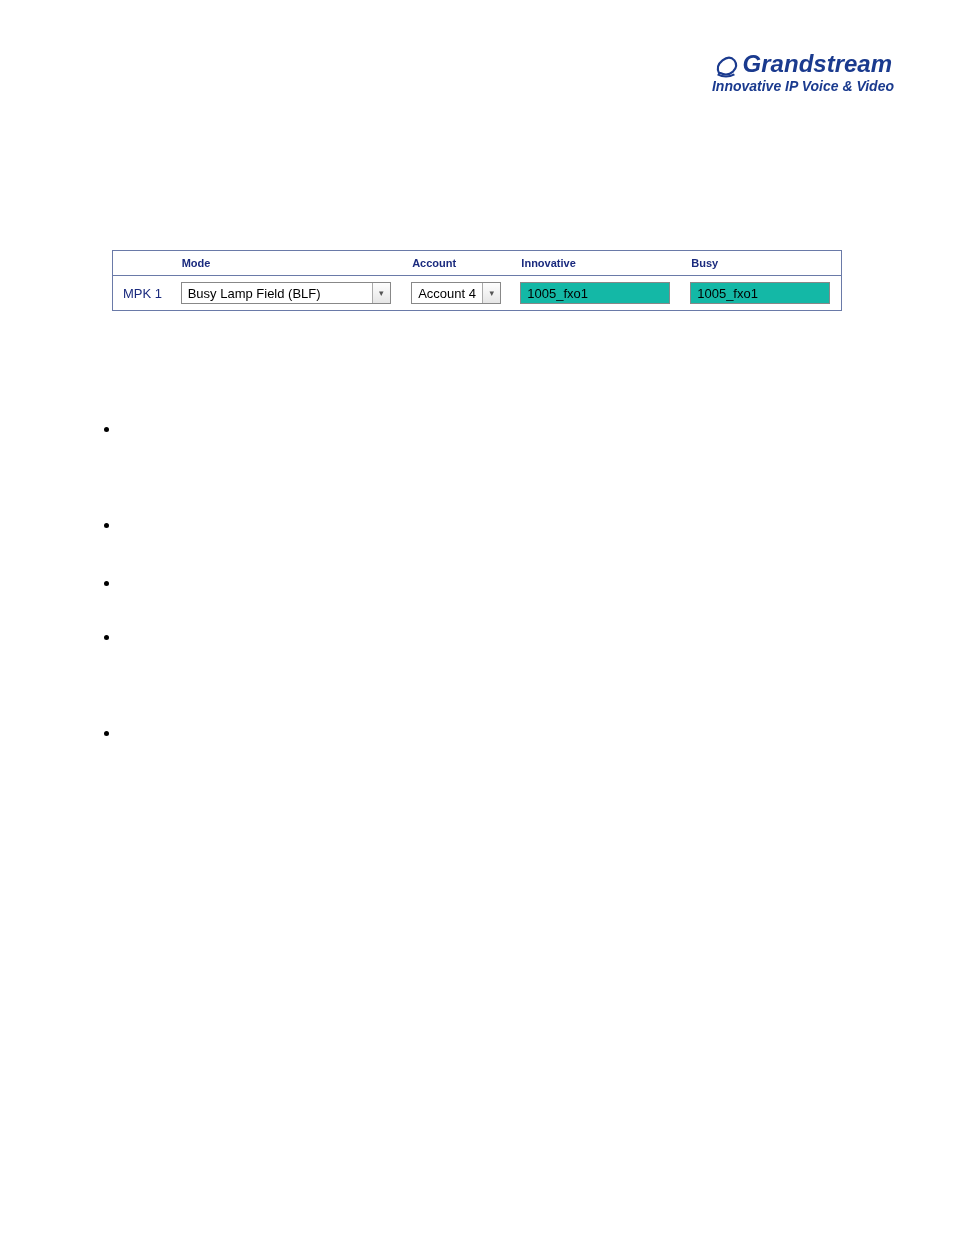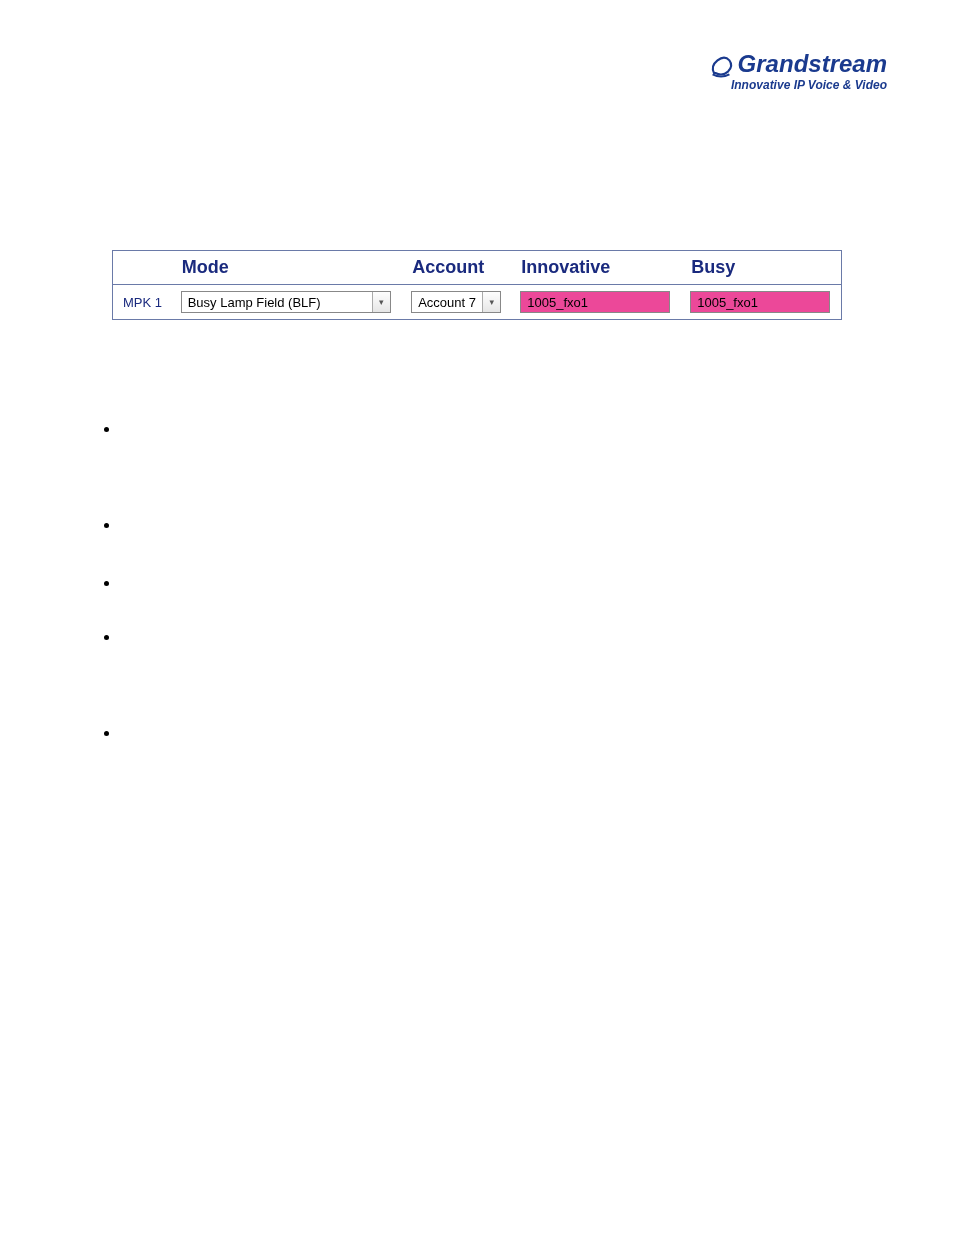--- a/index.html
+++ b/index.html
@@ -6,31 +6,30 @@
     body {
       font-family: Arial, sans-serif;
       background: #fff;
       width: 954px;
       height: 1235px;
       position: relative;
     }
     .logo {
       position: absolute;
       top: 50px;
-      right: 67px;
+      right: 60px;
       color: #1a3a8e;
       font-weight: bold;
       font-size: 24px;
       font-style: italic;
     }
     .logo-sub {
-      font-size: 12px;
+      font-size: 14px;
       color: #1a3a8e;
       display: block;
-      text-align: right;
       margin-top: -2px;
     }
     .logo-mark {
       display: inline-block;
       width: 28px;
       height: 28px;
       vertical-align: middle;
       margin-right: -4px;
     }
     .config-table {
@@ -41,21 +40,21 @@
       border: 1px solid #6a7aa8;
       border-collapse: collapse;
       background: #fff;
     }
     .config-table th {
       border-bottom: 1px solid #6a7aa8;
       padding: 6px 10px;
       text-align: left;
       font-weight: bold;
       color: #1a2a7e;
-      font-size: 18px;
+      font-size: 11px;
     }
     .config-table th:first-child {
       border-right: none;
     }
     .config-table td {
       padding: 6px 9px;
       font-size: 13px;
       color: #1a2a7e;
       vertical-align: middle;
     }
@@ -90,21 +89,21 @@
       color: #555;
     }
     .dd-mode { width: 210px; }
     .dd-account { width: 90px; }
     .text-input {
       border: 1px solid #888;
       height: 22px;
       padding: 2px 6px;
       font-size: 13px;
       font-family: Arial, sans-serif;
-      background: #ec4899;
+      background: #14b8a6;
       color: #000;
     }
     .ti-desc { width: 150px; }
     .ti-value { width: 140px; }
     .bullets {
       position: absolute;
       left: 120px;
       top: 420px;
       list-style: disc;
       color: #000;
@@ -144,21 +143,21 @@
     <tr>
       <td class="row-label">MPK 1</td>
       <td>
         <div class="dropdown dd-mode">
           <span class="dd-text">Busy Lamp Field (BLF)</span>
           <span class="dd-arrow">▾</span>
         </div>
       </td>
       <td>
         <div class="dropdown dd-account">
-          <span class="dd-text">Account 7</span>
+          <span class="dd-text">Account 4</span>
           <span class="dd-arrow">▾</span>
         </div>
       </td>
       <td>
         <input type="text" class="text-input ti-desc" value="1005_fxo1" style="">
       </td>
       <td>
         <input type="text" class="text-input ti-value" value="1005_fxo1" style="">
       </td>
     </tr>

